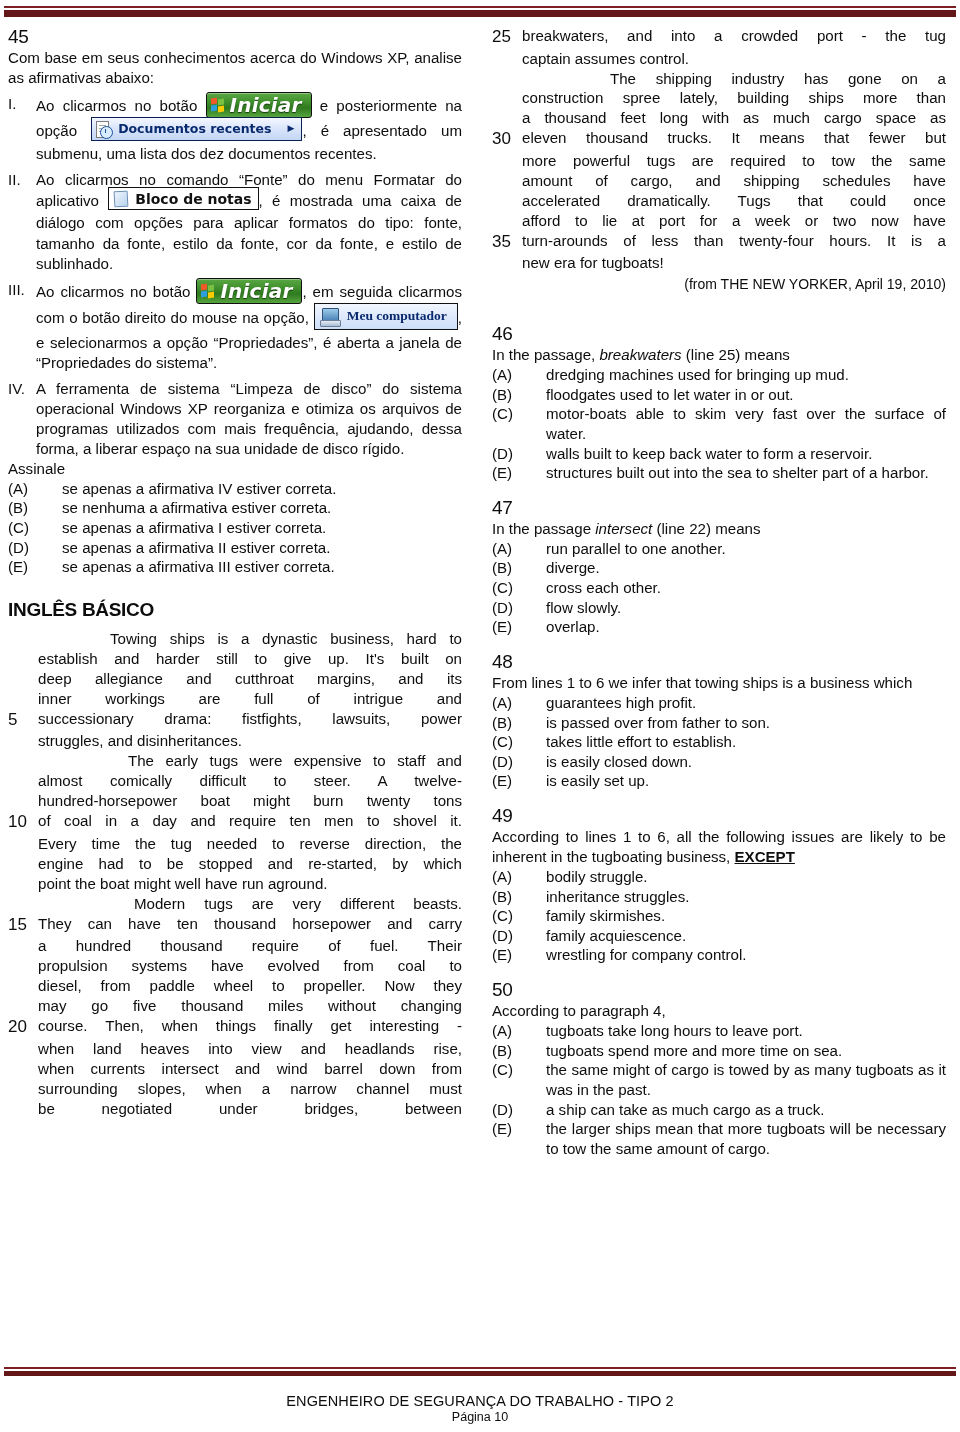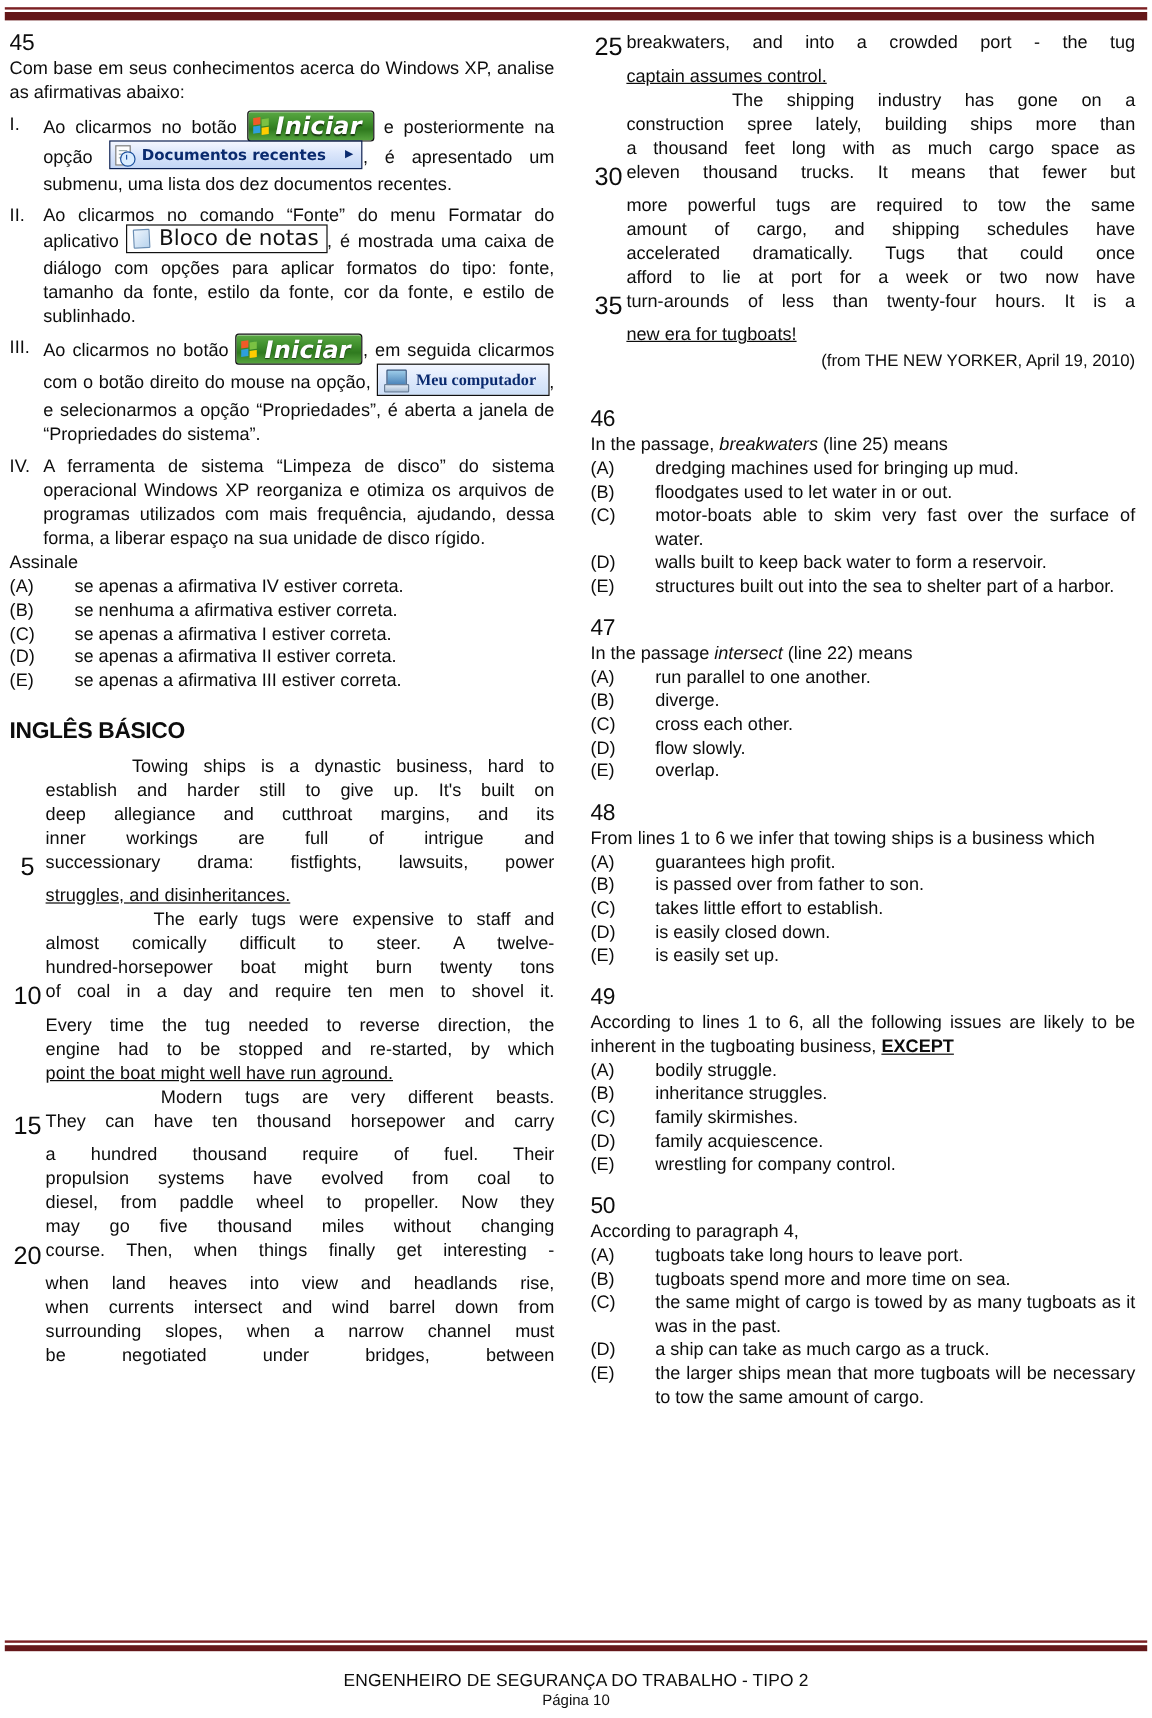--- a/index.html
+++ b/index.html
@@ -150,30 +150,30 @@
     font-size: 15.1px;
     line-height: 1.325;
   }
   .pline {
     display: flex;
     align-items: flex-start;
   }
   .pnum {
     width: 30px;
     flex: 0 0 30px;
-    text-align: center;
-    font-size: 21px;
+    text-align: left;
+    font-size: 17px;
   }
   .pbody {
     flex: 1 1 auto;
     text-align: justify;
     text-align-last: justify;
     white-space: nowrap;
   }
-  .pbody.last { text-align-last: left; text-decoration: underline; }
+  .pbody.last { text-align-last: left; }
   .credit {
     text-align: right;
     font-size: 14px;
     margin-top: 2px;
   }
 
   
   .winbtn {
     display: inline-block;
     vertical-align: middle;
@@ -304,23 +304,24 @@
     left: 2px; top: 1px;
     width: 12px; height: 14px;
     background: linear-gradient(135deg,#eef5fd 0%,#b9d4ee 100%);
     border: 1px solid #6b8fb5;
     border-radius: 1px;
     transform: rotate(-3deg);
   }
   .notepadbox .np-cap {
     display: inline-block;
     vertical-align: middle;
-    font-size: 18px;
+    font-size: 14px;
     color: #111;
     font-family: "DejaVu Sans", sans-serif;
+    font-weight: bold;
   }
 
   
   .mycomp {
     display: inline-block;
     vertical-align: middle;
     border: 1.4px solid #111;
     background: linear-gradient(to bottom,#f2f6ff 0%,#dce8fb 55%,#cddff7 100%);
     padding: 3px 10px 3px 4px;
     line-height: 1;

